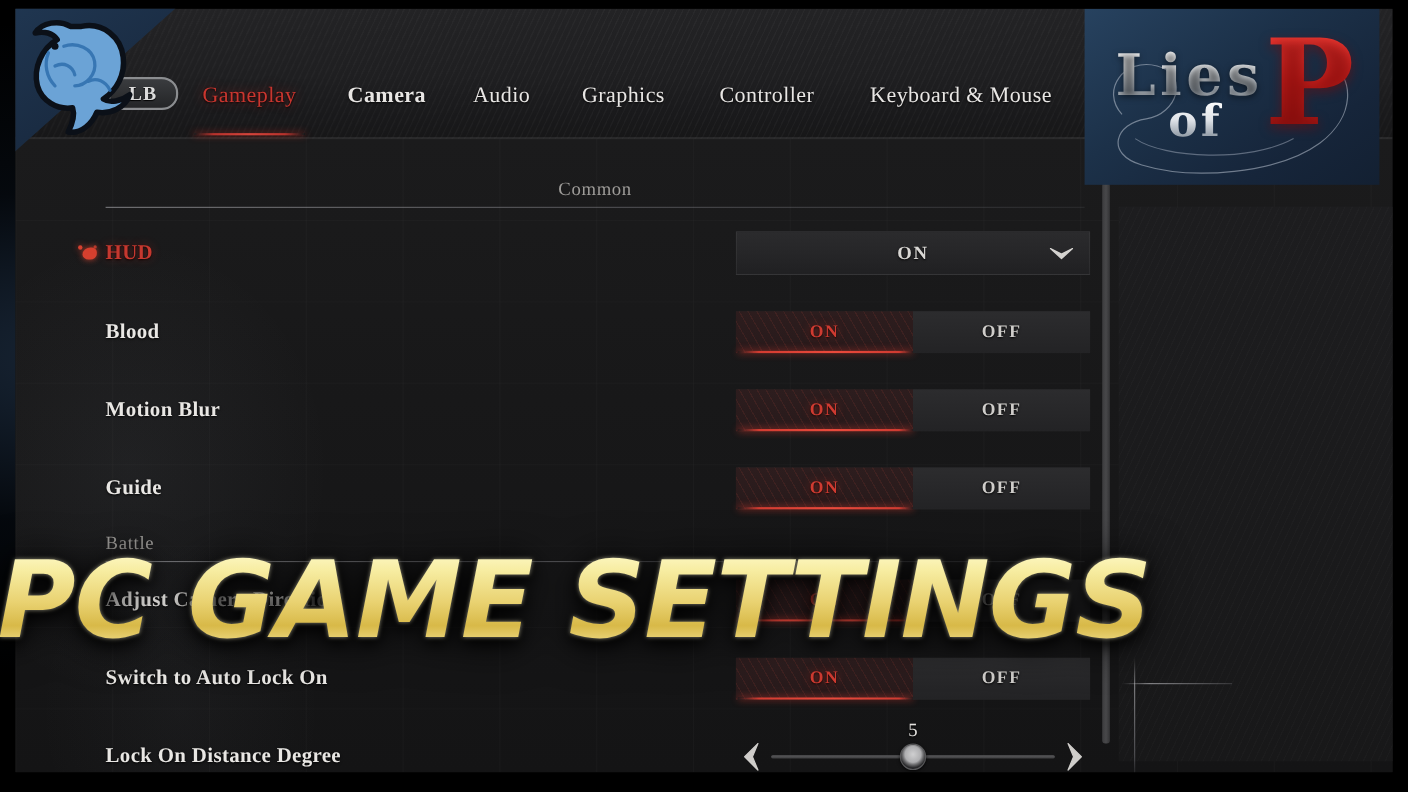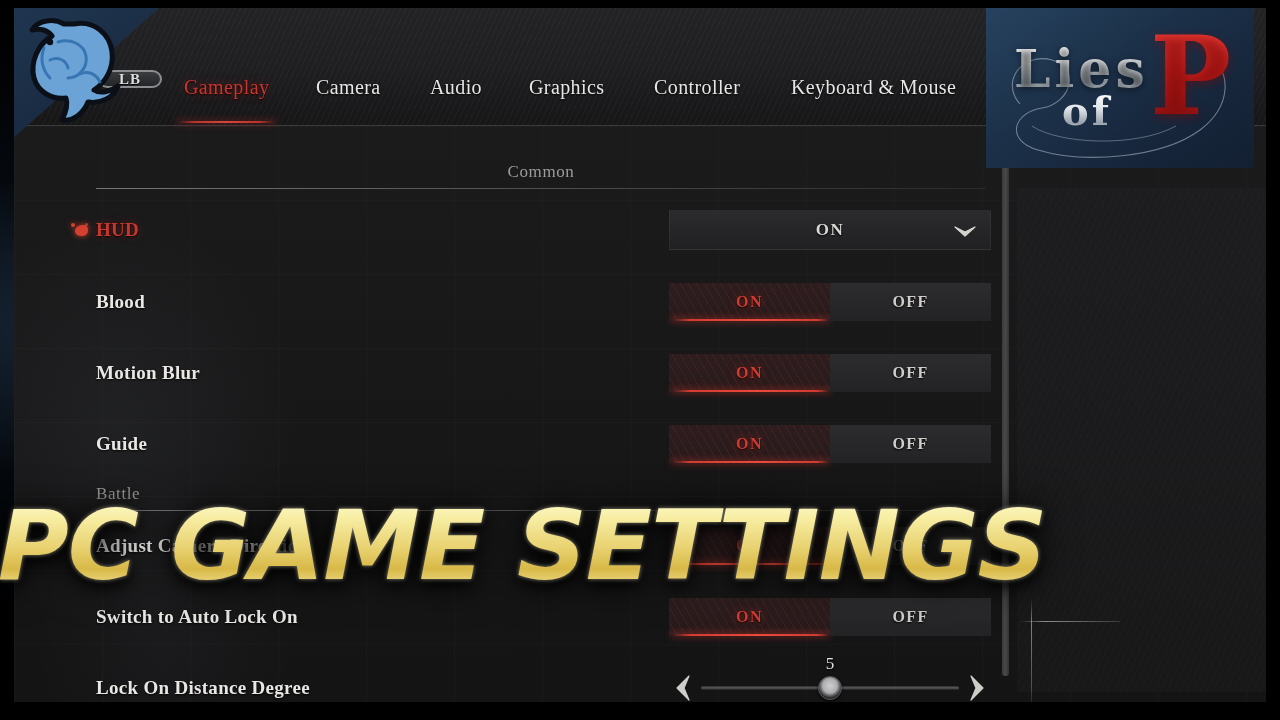--- a/index.html
+++ b/index.html
@@ -60,25 +60,25 @@
   .tab.active { color:#c9362f; text-shadow:0 0 10px rgba(190,40,35,.5),0 1px 2px #000; }
   .tab.active::after{
     content:""; position:absolute; left:-6px; right:-6px; bottom:-24px; height:2px;
     background:linear-gradient(90deg, rgba(190,40,35,0) 0%, #b8322c 18%, #d6443b 50%, #b8322c 82%, rgba(190,40,35,0) 100%);
     box-shadow:0 0 7px rgba(200,45,38,.75);
   }
 
   
   #lb-badge {
     position:absolute; left:84px; top:62px;
-    width:64px; height:18px; border-radius:15px/14px;
+    width:64px; height:30px; border-radius:15px/14px;
     border:2px solid #8b8d90;
     background:linear-gradient(180deg,#3a3c3f,#242527);
     display:flex; align-items:center; justify-content:center;
-    font-size:15px; font-weight:bold; color:#dcdcdc; letter-spacing:1px;
+    font-size:18px; font-weight:bold; color:#dcdcdc; letter-spacing:1px;
     text-shadow:0 1px 1px #000;
   }
 
   
   #list { position:absolute; left:0; top:118px; right:0; bottom:0; }
 
   .section-head {
     position:absolute; left:82px; width:890px;
     color:#9e9c99; font-size:17px; letter-spacing:.6px;
   }
@@ -270,21 +270,21 @@
 
 <div id="frame"></div>
 
 <div id="game">
 
   <div id="panel-bg"></div>
 
   <div id="navbar">
     <div id="nav-inner">
         <div class="tab active" style="position: absolute; left: 152px; top: 68px;">Gameplay</div>
-        <div class="tab" style="position: absolute; left: 284px; top: 68px;">Camera</div>
+        <div class="tab" style="position: absolute; left: 284px; top: 68px; font-weight: bold;">Camera</div>
         <div class="tab" style="position: absolute; left: 398px; top: 68px;">Audio</div>
         <div class="tab" style="position: absolute; left: 497px; top: 68px;">Graphics</div>
         <div class="tab" style="position: absolute; left: 622px; top: 68px;">Controller</div>
         <div class="tab" style="position: absolute; left: 759px; top: 68px;">Keyboard &amp; Mouse</div>
         <div class="tab" style="position: absolute; left: 962px; top: 68px;">Exit</div>
       </div>
     <div id="lb-badge">
       <span>LB</span>
     </div>
   </div>

